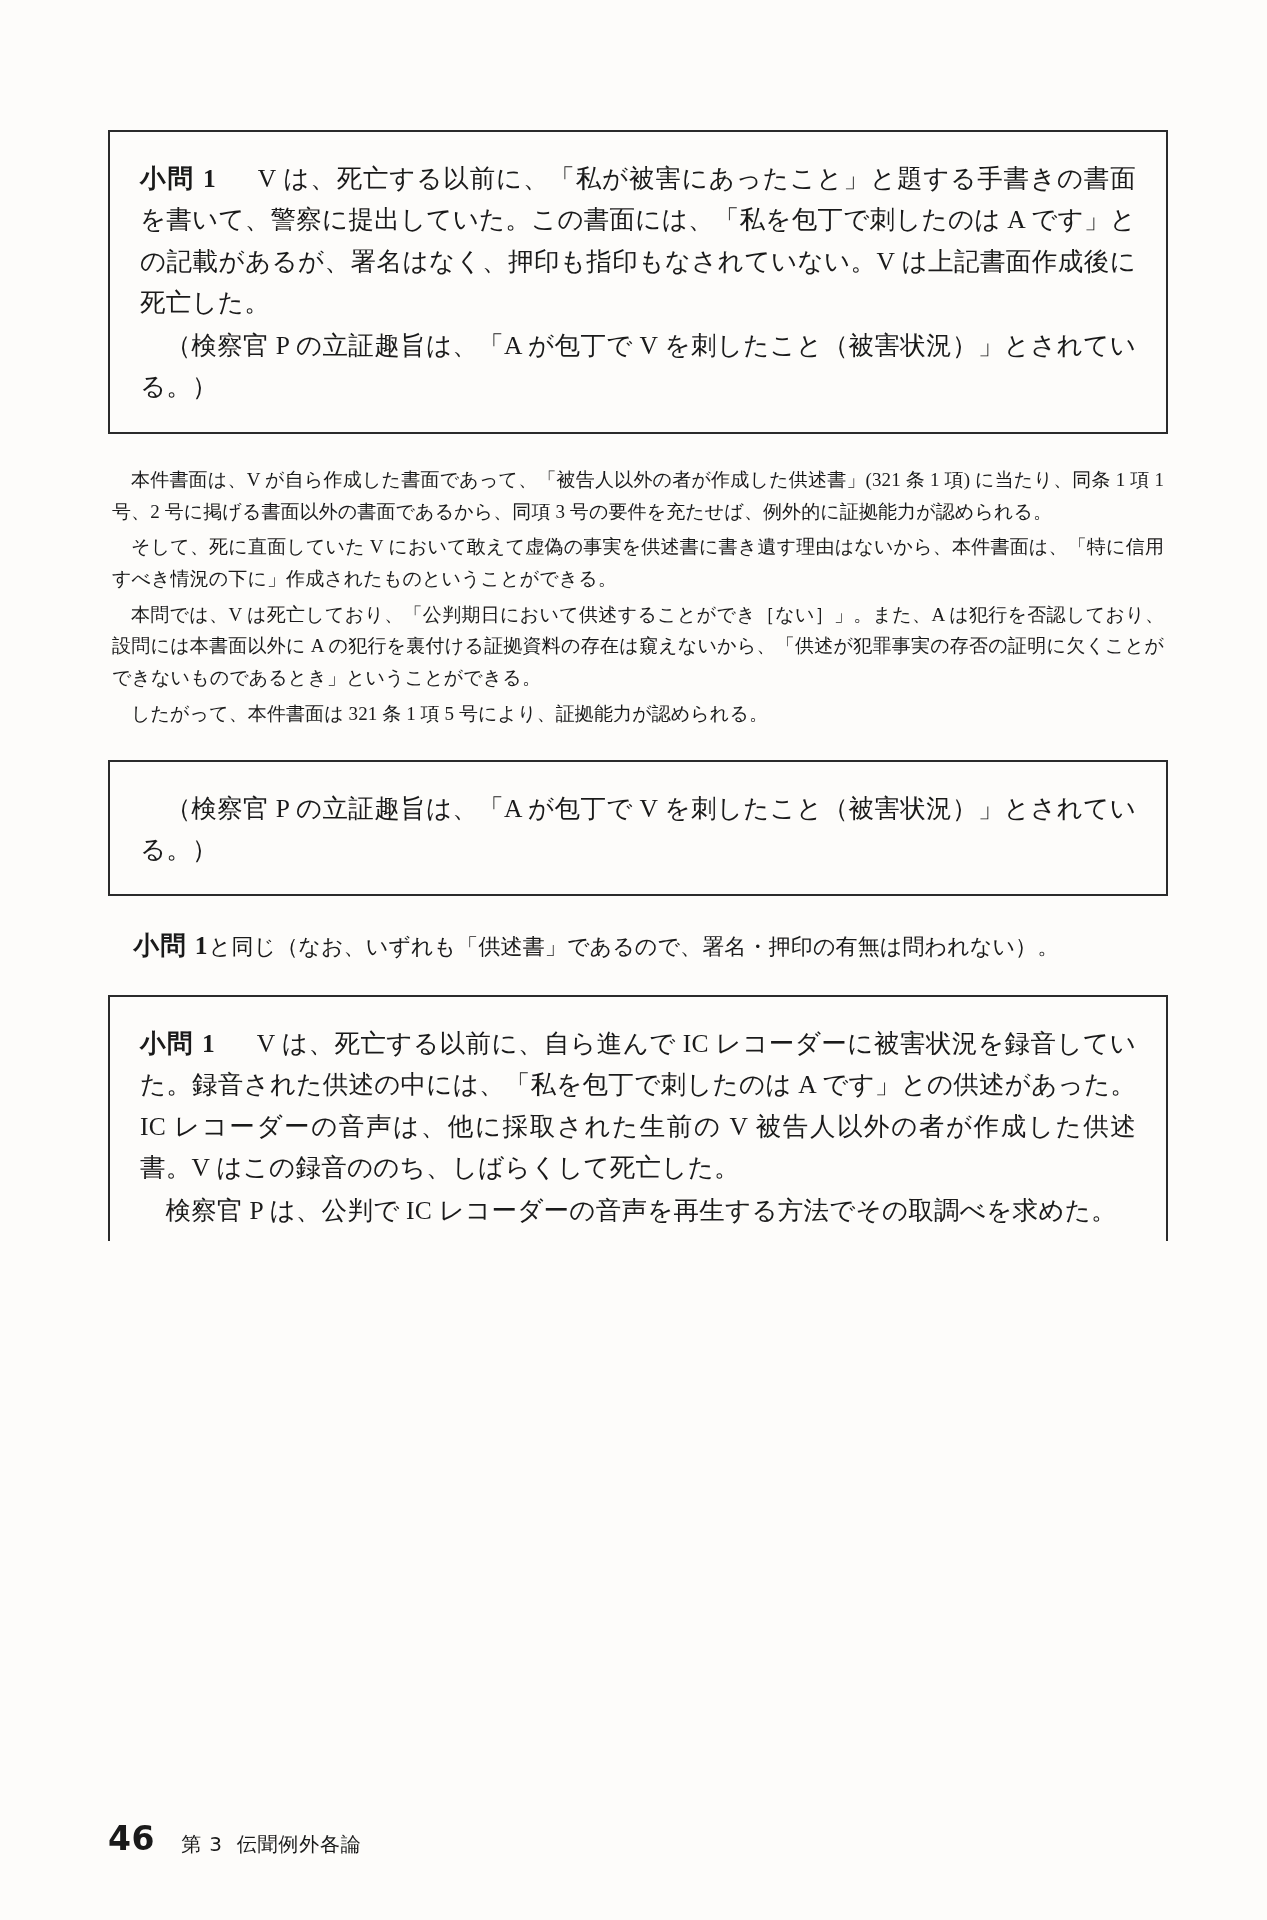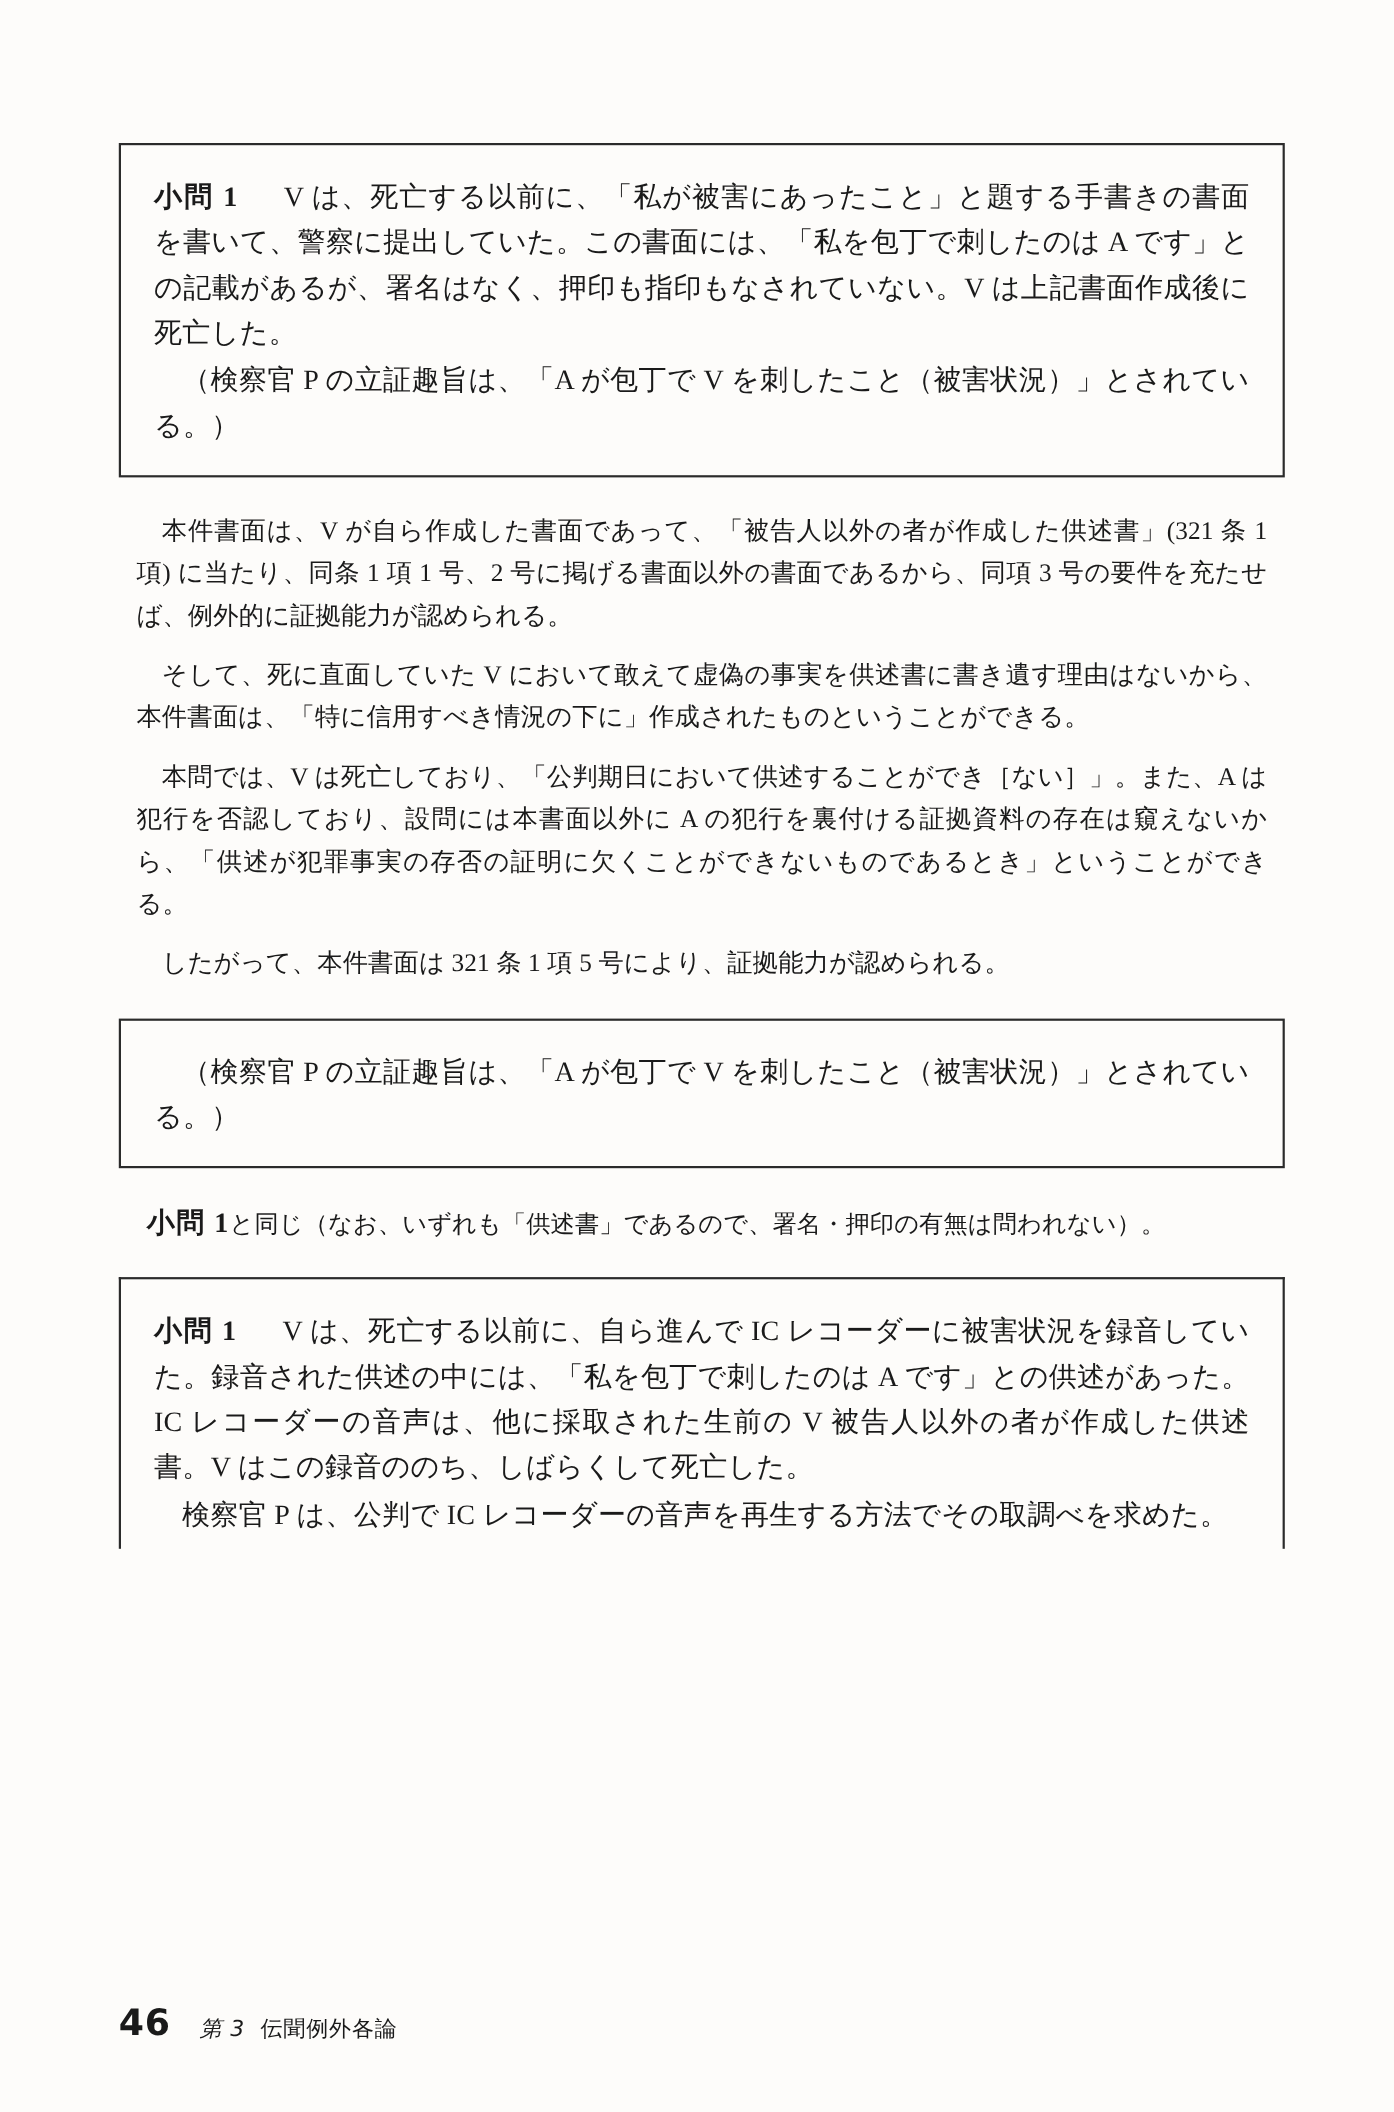--- a/index.html
+++ b/index.html
@@ -59,22 +59,22 @@
     font-weight: bold;
     letter-spacing: 0.05em;
   }
   .qgap {
     display: inline-block;
     width: 1.6em;
   }
 
   
   .para {
-    margin: 16px;
-    font-size: 23px;
+    margin: 4px;
+    font-size: 19px;
     line-height: 1.67;
     letter-spacing: 0.005em;
     text-align: justify;
     text-justify: inter-character;
     text-indent: 1em;
   }
   .body-block {
     margin: 26px 0 30px 0;
   }
   .body-block .para + .para {
@@ -108,21 +108,20 @@
     letter-spacing: 0.02em;
   }
   .footer-title {
     font-size: 20px;
     margin-left: 26px;
     letter-spacing: 0.04em;
     color: #1a1a1a;
   }
   .footer-sec {
     margin-right: 14px;
-    font-style: italic;
   }
 </style>
 </head>
 <body>
 
 <div class="page">
   <div class="content">
 
     <div class="qbox">
       <p>

